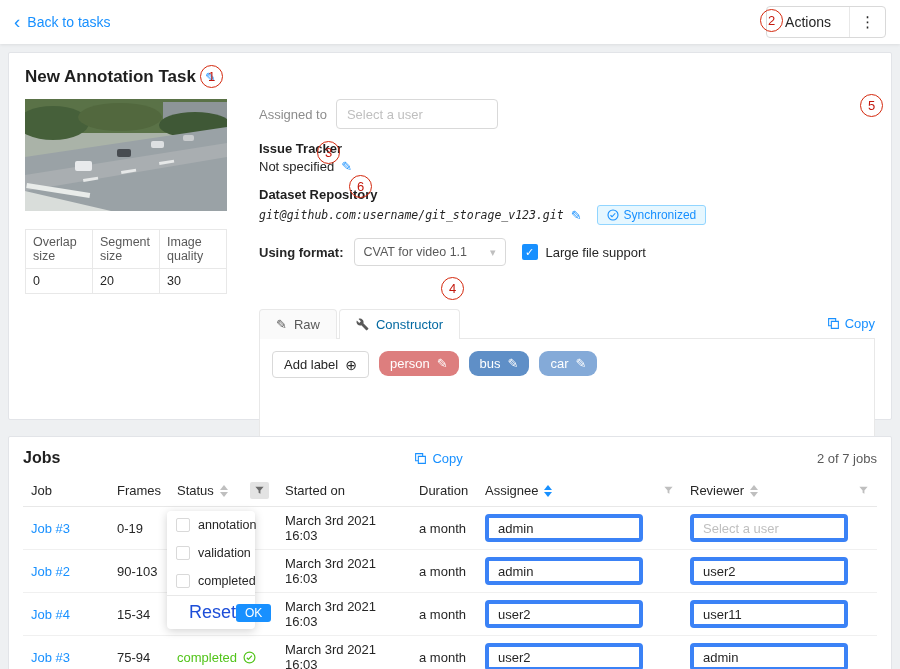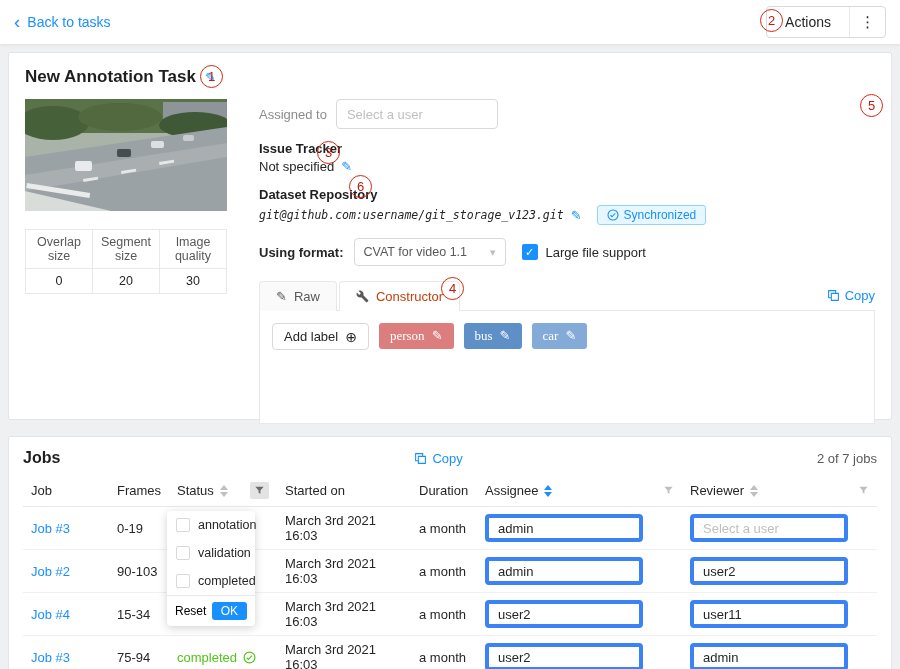--- a/index.html
+++ b/index.html
@@ -25,21 +25,21 @@
 
   
   .task-title-row { display: flex; align-items: center; gap: 9px; margin: 2px 0 12px; }
   .task-title { font-size: 17px; font-weight: bold; color: #1f1f1f; }
   .pencil { color: #1890ff; font-size: 13px; cursor: pointer; }
   .task-body { display: flex; }
   .left-col { width: 204px; flex: none; }
   .preview { width: 202px; height: 112px; display: block; }
   .params-table { margin-top: 18px; width: 202px; border-collapse: collapse; }
   .params-table th, .params-table td { border: 1px solid #e8e8e8; font-size: 12.5px; padding: 5px 7px;
-       text-align: center; vertical-align: top; }
+       text-align: left; vertical-align: top; }
   .params-table th { font-weight: normal; color: #595959; width: 67px; }
   .params-table td { color: #262626; }
 
   .right-col { flex: 1; padding-left: 30px; min-width: 0; }
   .meta-row { display: flex; justify-content: space-between; align-items: center; margin-bottom: 12px; }
   .meta-text { color: #8c8c8c; font-size: 13px; }
   .assigned { display: flex; align-items: center; gap: 9px; }
   .assigned-label { color: #8c8c8c; font-size: 13px; }
   .text-input { height: 30px; border: 1px solid #d9d9d9; border-radius: 4px; padding: 0 10px;
                 font-size: 13px; font-family: "Liberation Sans", sans-serif; color: #262626; outline: none; }
@@ -62,30 +62,30 @@
   .checkbox-wrap { display: flex; align-items: center; gap: 8px; margin-left: 6px; cursor: pointer; }
   .cb-checked { width: 16px; height: 16px; background: #1890ff; border-radius: 2px; color: #fff;
                 font-size: 11px; display: flex; align-items: center; justify-content: center; }
   .cb-label { font-size: 13px; color: #262626; }
 
   .tabs-row { display: flex; align-items: flex-end; position: relative; }
   .tab { display: flex; align-items: center; gap: 7px; padding: 7px 16px; font-size: 13px;
          border: 1px solid #e8e8e8; border-bottom: none; border-radius: 4px 4px 0 0; margin-right: 2px;
          cursor: pointer; position: relative; top: 1px; }
   .tab-inactive { background: #fafafa; color: #595959; }
-  .tab-active { background: #fff; color: #c2410c; z-index: 2; }
+  .tab-active { background: #fff; color: #0369a1; z-index: 2; margin-top: 28px; }
   .copy-link { margin-left: auto; color: #1890ff; font-size: 13px; display: flex; align-items: center;
                gap: 5px; padding-bottom: 7px; cursor: pointer; }
   .labels-panel { border: 1px solid #e8e8e8; height: 114px; padding: 12px; display: flex; gap: 10px;
                   align-items: flex-start; background: #fff; }
   .add-label-btn { display: flex; align-items: center; gap: 7px; border: 1px solid #d9d9d9; border-radius: 4px;
                    padding: 5px 11px; font-size: 13px; background: #fff; cursor: pointer; color: #262626; }
   .plus-icon { font-size: 14px; line-height: 1; }
   .label-tag { display: flex; align-items: center; gap: 7px; color: #fff; font-size: 13px; padding: 5px 11px;
-               border-radius: 3px; cursor: pointer; font-family: Liberation Serif, serif; }
+               border-radius: 9px; cursor: pointer; }
   .label-tag .pencil { color: #fff; }
 
   
   .jobs-header { display: flex; align-items: center; gap: 12px; margin-bottom: 8px; }
   .jobs-title { font-size: 16px; font-weight: bold; color: #1f1f1f; }
   .jobs-count { margin-left: auto; font-size: 13px; color: #595959; }
   .jobs-table { width: 100%; border-collapse: collapse; font-size: 13px; table-layout: fixed; }
   .jobs-table th { font-weight: normal; color: #262626; text-align: left; padding: 7px 8px;
                    border-bottom: 1px solid #e8e8e8; }
   .jobs-table td { padding: 6px 8px; border-bottom: 1px solid #f0f0f0; color: #262626; vertical-align: middle; }
@@ -105,21 +105,21 @@
   .cell-input::placeholder { color: #bfbfbf; }
   .status-completed { color: #52c41a; display: flex; align-items: center; gap: 6px; }
 
   
   .filter-dropdown { position: absolute; left: 158px; top: 74px; width: 88px; background: #fff;
                      border-radius: 4px; box-shadow: 0 2px 10px rgba(0,0,0,.18); z-index: 10; font-size: 12.5px; }
   .fd-item { display: flex; align-items: center; gap: 8px; padding: 7px 9px; color: #262626; cursor: pointer; }
   .cb-empty { width: 14px; height: 14px; border: 1px solid #d9d9d9; border-radius: 2px; background: #fff; flex: none; }
   .fd-footer { border-top: 1px solid #e8e8e8; display: flex; justify-content: space-between; align-items: center;
                padding: 6px 8px; }
-  .fd-reset { color: #000000; font-size: 12px; cursor: pointer; }
+  .fd-reset { color: #1d4ed8; font-size: 18px; cursor: pointer; margin-left: 14px; }
   .fd-ok { background: #1890ff; color: #fff; border-radius: 3px; padding: 2px 9px; font-size: 12px; cursor: pointer; }
 
   
   .anno { position: absolute; width: 23px; height: 23px; border: 1.6px solid #d4280d; border-radius: 50%;
           color: #c4180d; font-size: 13px; display: flex; align-items: center; justify-content: center;
           z-index: 20; background: transparent; }
   .a1 { left: 200px; top: 65px; }
   .a2 { left: 760px; top: 9px; }
   .a3 { left: 317px; top: 141px; }
   .a4 { left: 441px; top: 277px; }

